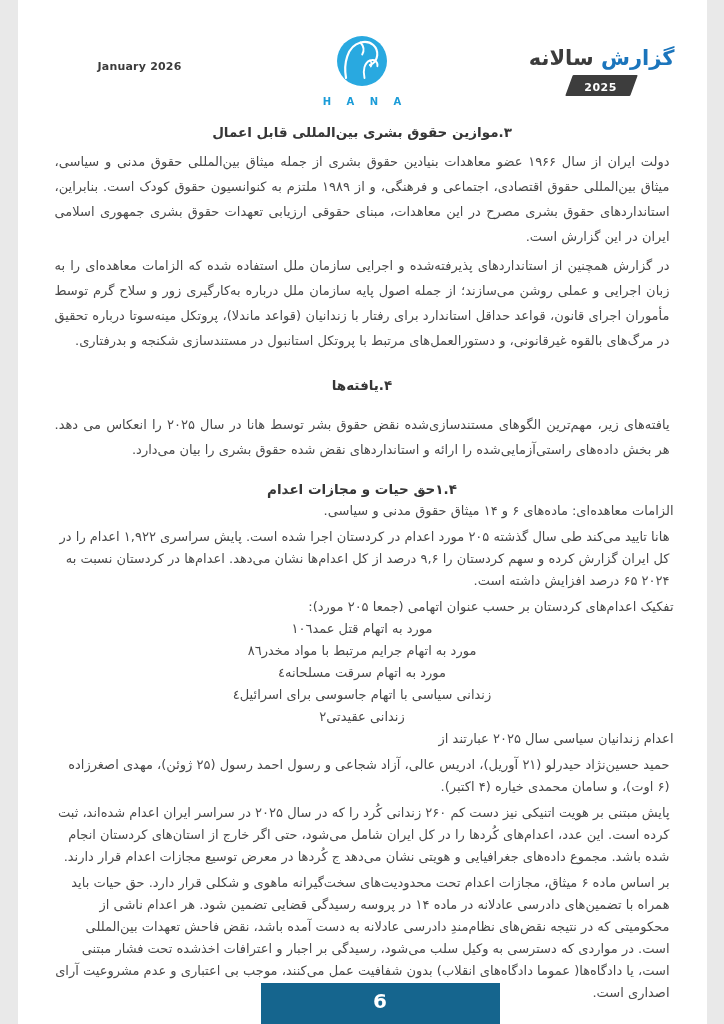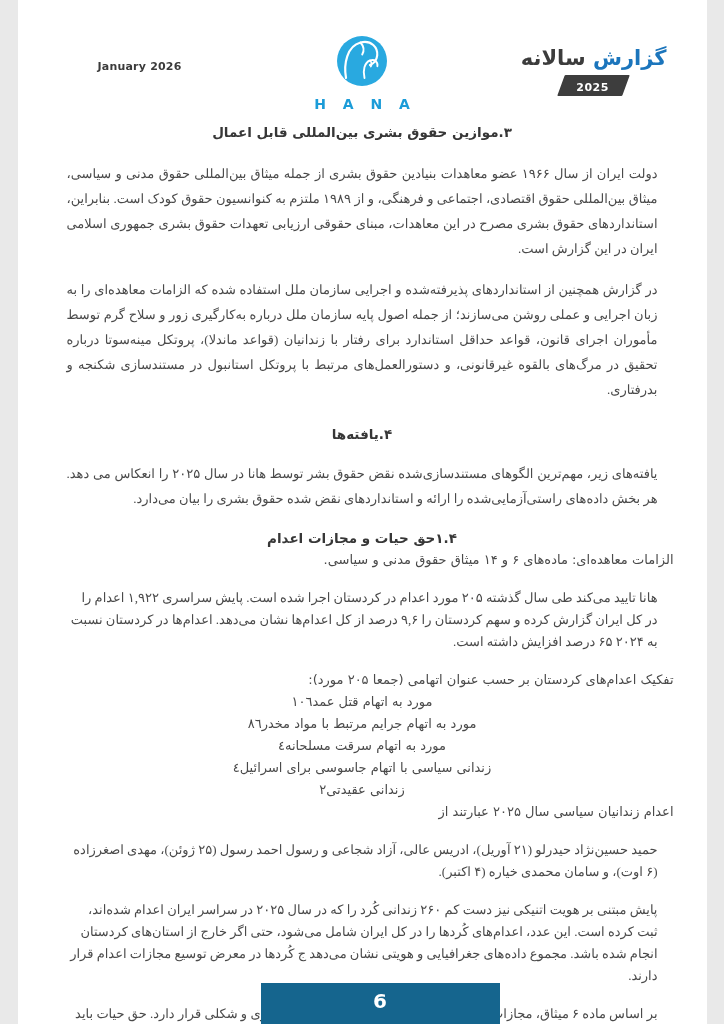--- a/index.html
+++ b/index.html
@@ -19,25 +19,25 @@
     position:absolute; left:80px; top:60px;
     font-size:11px; font-weight:bold; color:#3b3b3b;
     letter-spacing:0.2px;
   }
   .logo {
     position:absolute; left:50%; top:34px; transform:translateX(-50%);
     text-align:center; width:120px;
   }
   .logo-text {
     margin-top:2px;
-    color:#1b9cd8; font-size:14px; font-weight:bold; letter-spacing:6px;
+    color:#1b9cd8; font-size:10px; font-weight:bold; letter-spacing:6px;
     padding-left:6px; 
   }
   .title-block {
-    position:absolute; right:40px; top:46px;
+    position:absolute; right:32px; top:46px;
     direction:rtl; text-align:center;
   }
   .title-line { font-size:21px; font-weight:bold; white-space:nowrap; }
   .title-word-blue { color:#1b75bc; }
   .title-word-dark { color:#3c3c3c; }
   .badge-wrap { margin-top:5px; }
   .badge {
     display:inline-block;
     background:#3d3d3d;
     transform:skewX(-20deg);
@@ -52,21 +52,21 @@
   
   .content {
     position:absolute; top:120px; left:33px; right:33px;
     direction:rtl; text-align:justify;
     font-size:13px; line-height:25px; color:#4a4a4a;
   }
   .content h3 {
     font-size:13.5px; font-weight:bold; color:#373737;
     line-height:25px; text-align:center;
   }
-  .content p { margin:16px;font-family:Liberation Serif, serif; }
+  .content p { margin:4px; }
   .h-gap { margin-top:20px; }
   .sect41 { line-height:22px; }
   .sect41 p, .sect41 .line { line-height:22px;text-align:right; }
   .line { text-align:right; }
   .breakdown { list-style:none; }
   .breakdown li { line-height:22px; text-align:center; }
 
   
   .footer-bar {
     position:absolute; left:243px; top:983px;

